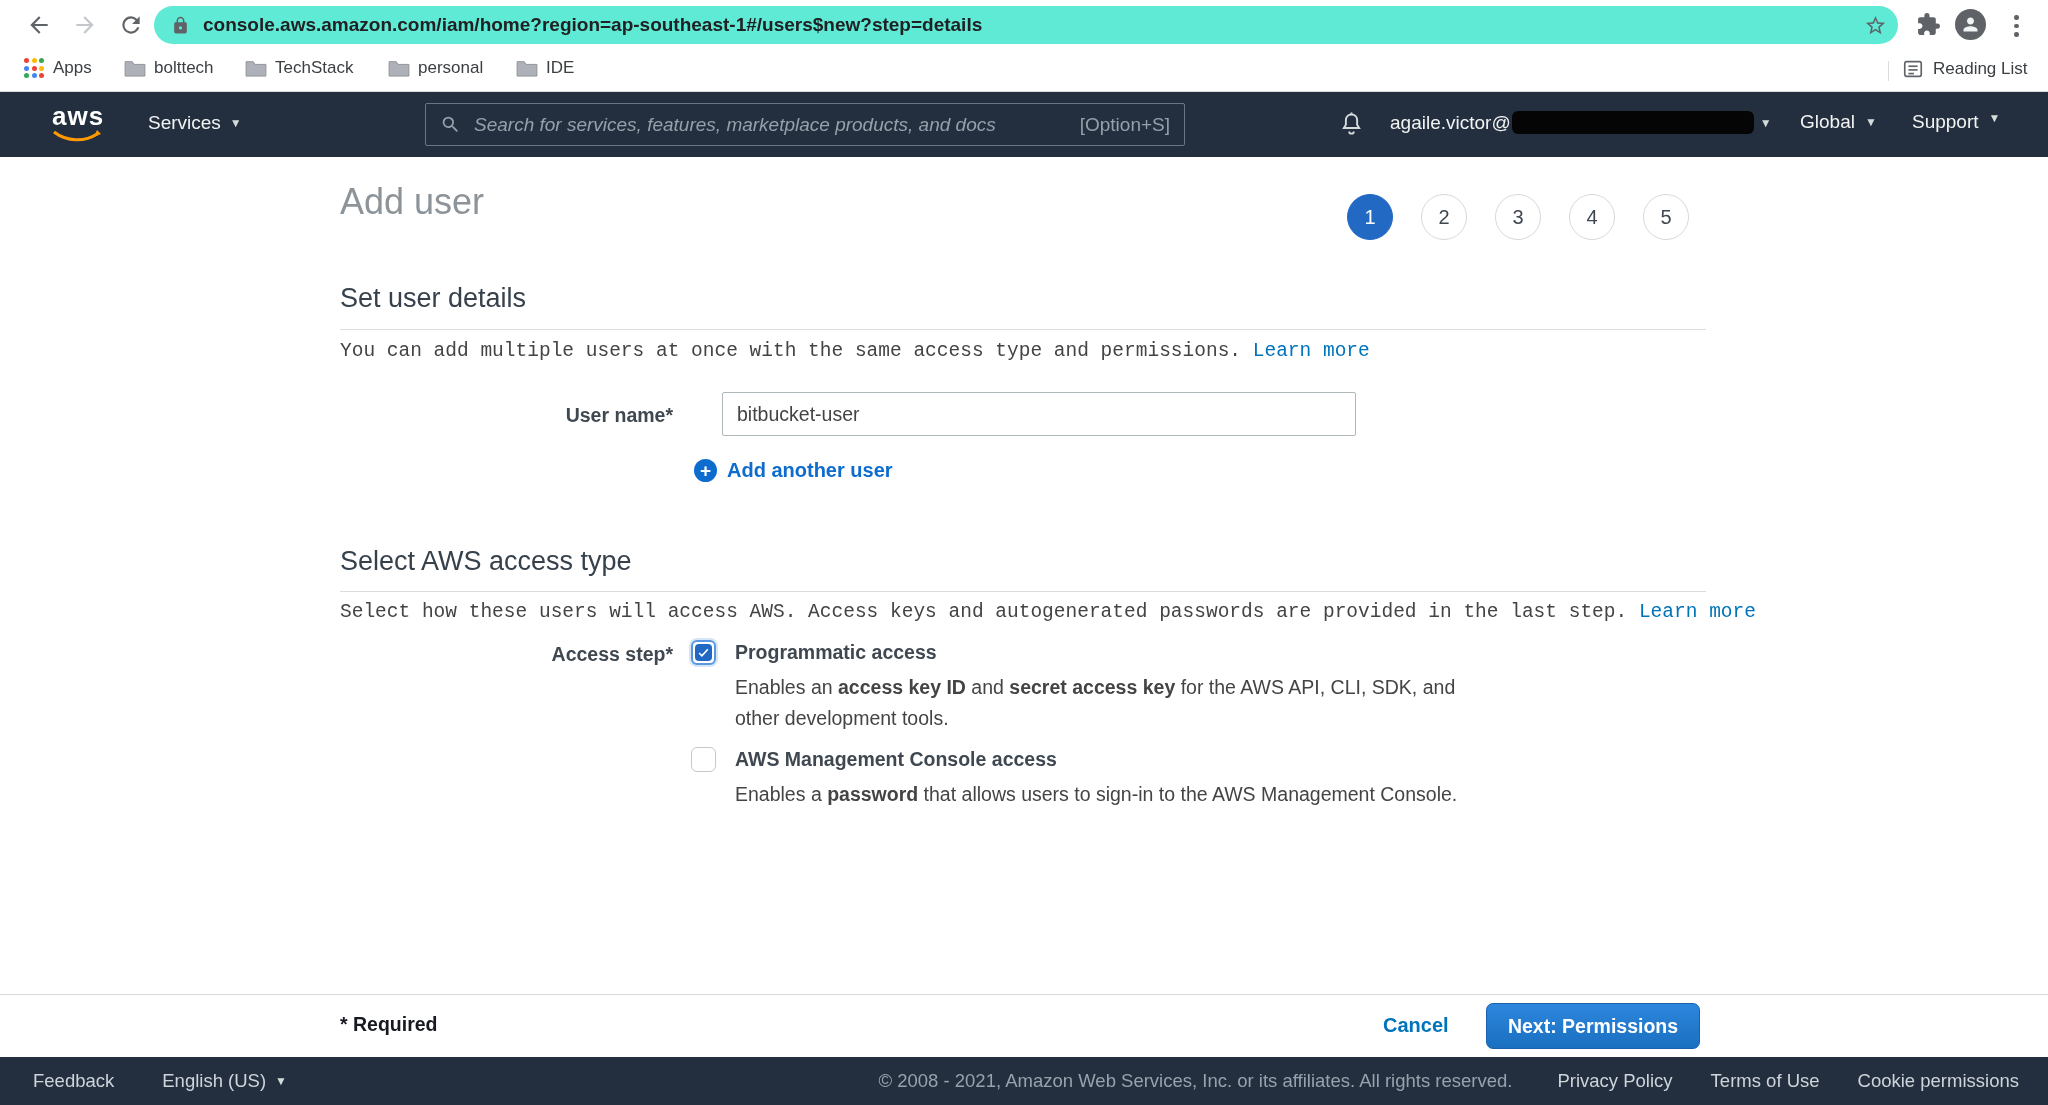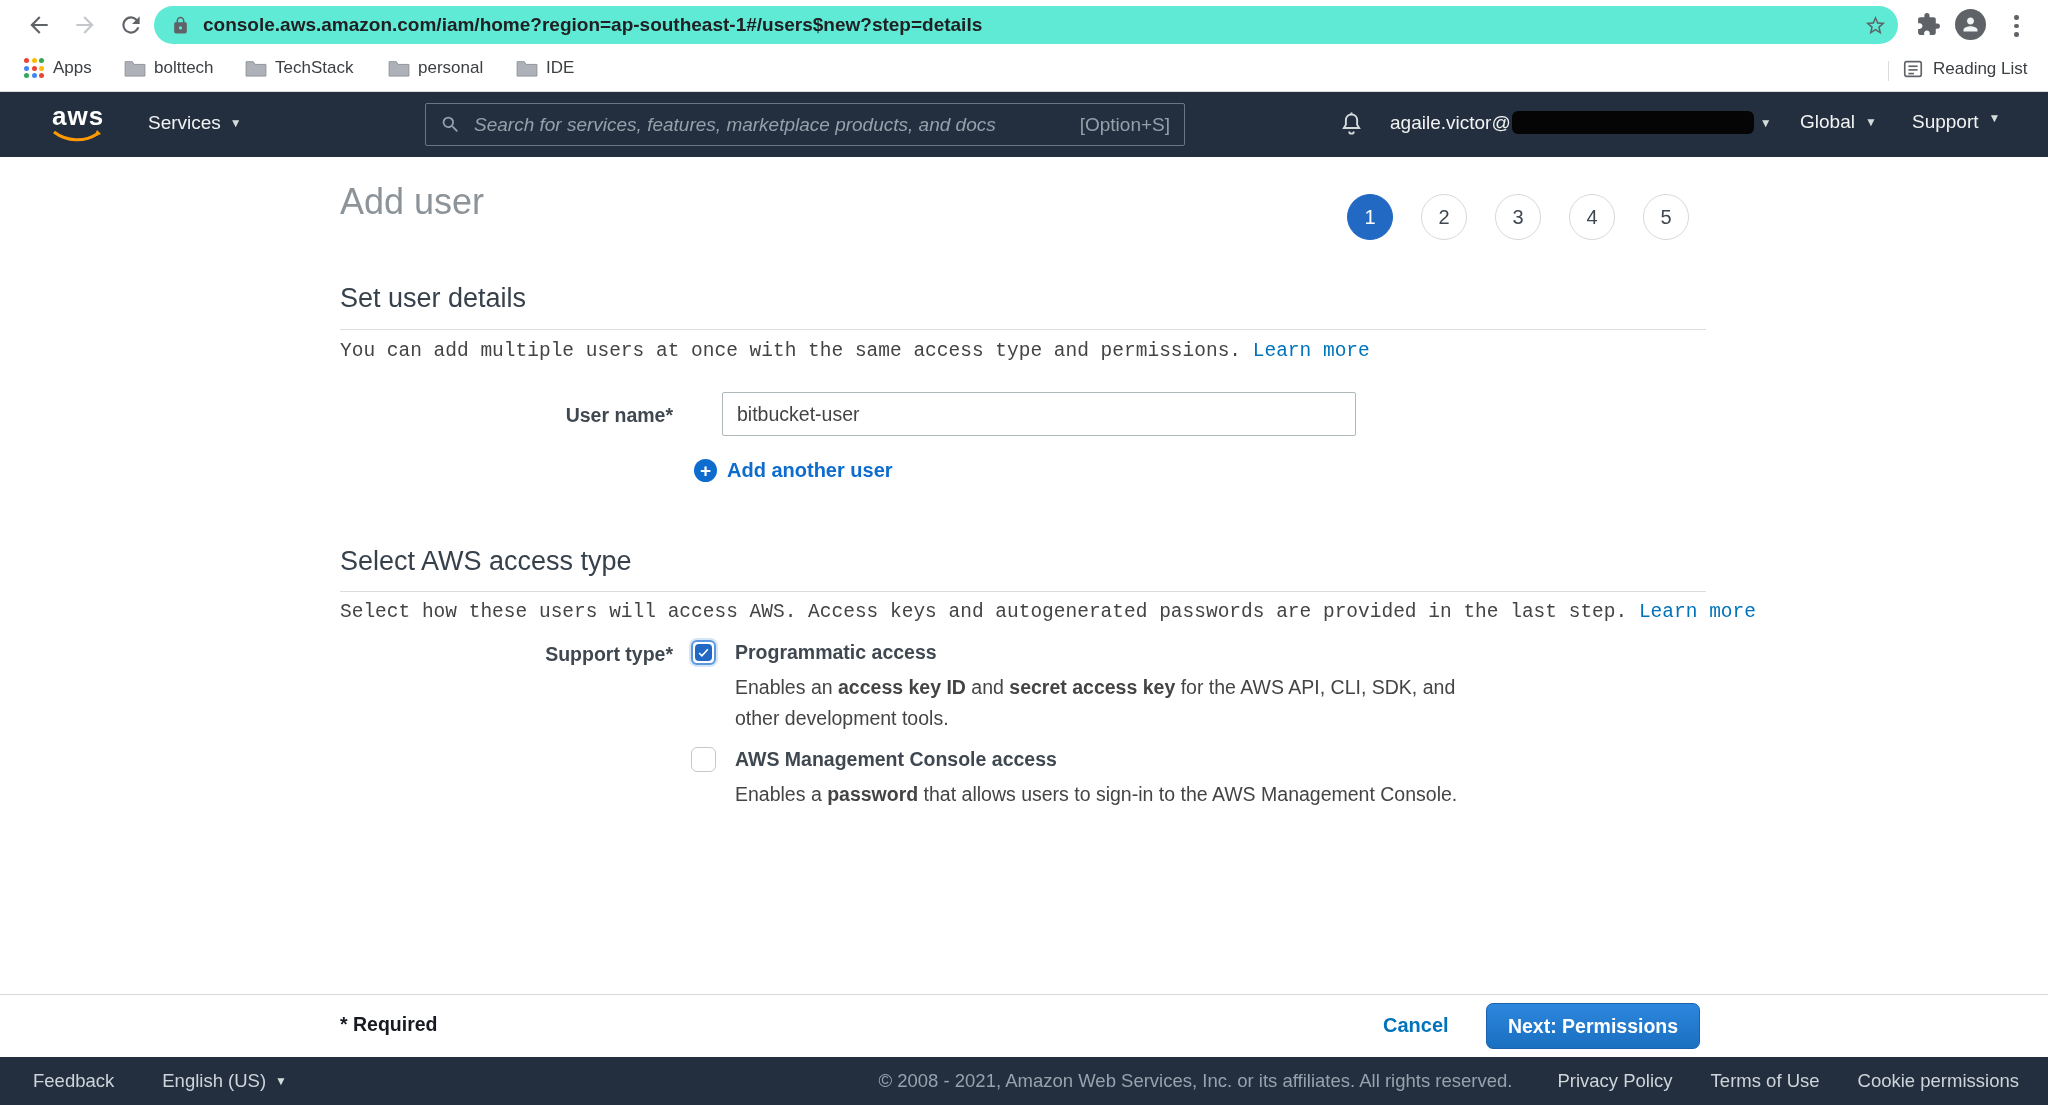--- a/index.html
+++ b/index.html
@@ -258,21 +258,21 @@
     <span class="plus-circle">+</span>
     <span class="txt">Add another user</span>
   </div>
 
   <div class="h2" style="top:546px">Select AWS access type</div>
   <div class="rule" style="top:591px"></div>
   <div class="para" style="top:601px">
     <span>Select how these users will access AWS. Access keys and autogenerated passwords are provided in the last step. </span><span class="blue-link">Learn more</span>
   </div>
 
-  <div class="field-label" style="top:643px">Support type*</div>
+  <div class="field-label" style="top:643px">Access step*</div>
 
   <div class="checkbox checked" style="top:640px">
     <span class="inner">
       <svg viewBox="0 0 24 24">
           <path d="M4 13l5 5L20 6"></path>
         </svg>
     </span>
   </div>
   <div class="opt-title" style="top:641px">Programmatic access</div>
   <div class="opt-desc" style="top:672px; width:760px">

